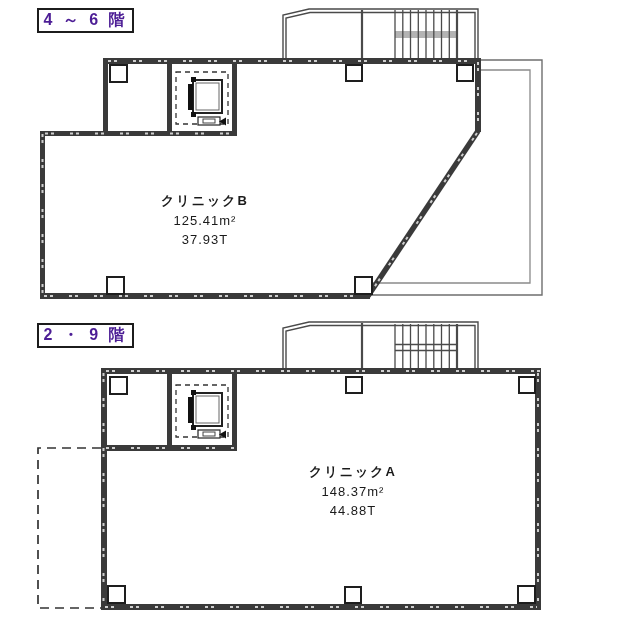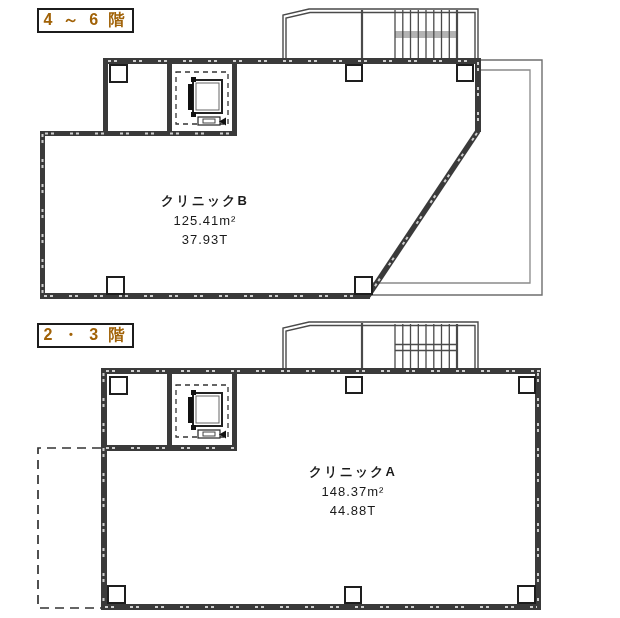--- a/index.html
+++ b/index.html
@@ -2,37 +2,37 @@
 <html><head>
 <meta charset="utf-8">
 <style>
   html,body{margin:0;padding:0;background:#ffffff;}
   body{font-family:"Liberation Sans","DejaVu Sans",sans-serif;}
   #canvas{position:relative;width:620px;height:618px;background:#ffffff;overflow:hidden;}
   .floor-label{
     position:absolute;left:37px;width:97px;height:25px;
     border:2px solid #1c1c1c;box-sizing:border-box;
     display:flex;align-items:center;justify-content:center;
-    font-size:16px;font-weight:bold;letter-spacing:3px;color:#a16207;
+    font-size:16px;font-weight:bold;letter-spacing:3px;color:#4c1d95;
     white-space:nowrap;
   }
   #floor-label-upper{top:8px;}
   #floor-label-lower{top:323px;}
   svg{position:absolute;left:0;top:0;}
   svg text{fill:#1a1a1a;}
   .unit-name{font-size:13px;font-weight:600;letter-spacing:2px;}
   .unit-num{font-size:13px;letter-spacing:1px;}
 </style>
 </head>
 <body>
 
 <div id="canvas">
 
   <div class="floor-label" id="floor-label-upper">4 ～ 6 階</div>
-  <div class="floor-label" id="floor-label-lower">2 ・ 3 階</div>
+  <div class="floor-label" id="floor-label-lower">2 ・ 9 階</div>
 
   <svg width="620" height="618" viewBox="0 0 620 618">
 
     <g>
 
       <g fill="none" stroke="#4a4a4a" stroke-width="1.4">
         <polyline points="283,58 283,15 309,9 478,9 478,58"></polyline>
         <polyline points="286,58 286,18 310,12.5 475,12.5 475,58"></polyline>
         <line x1="362" y1="10" x2="362" y2="58" stroke-width="2.2"></line>
       </g>

